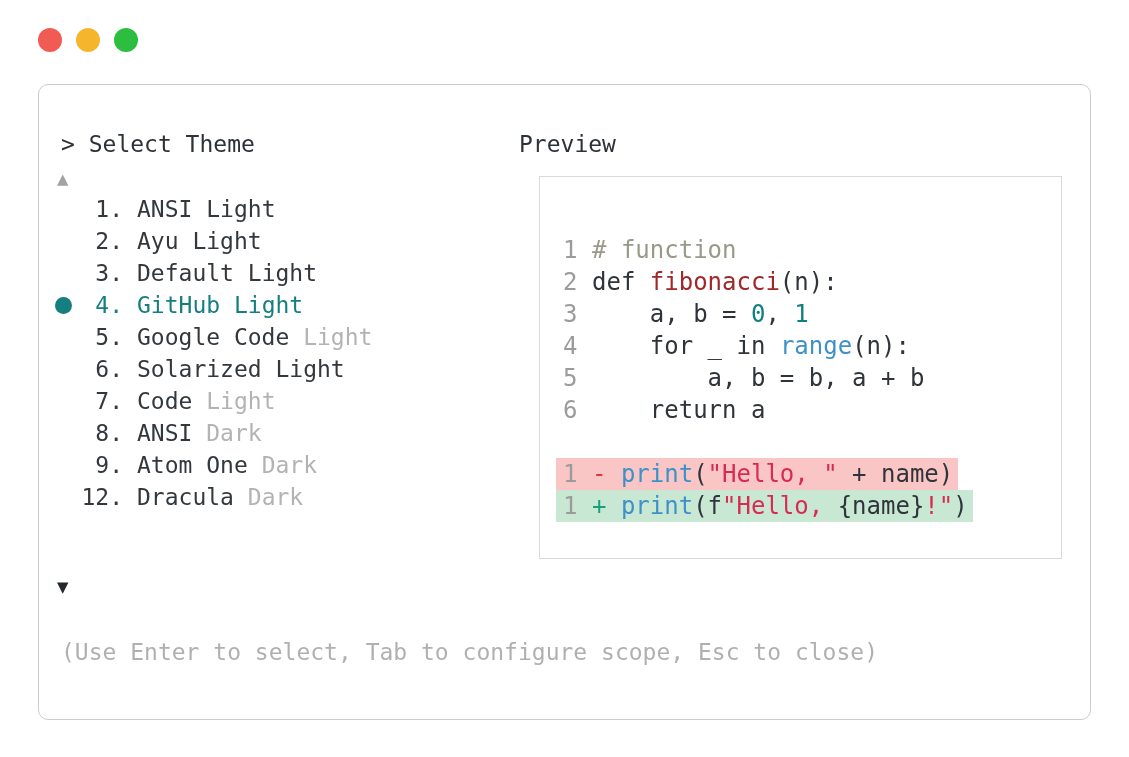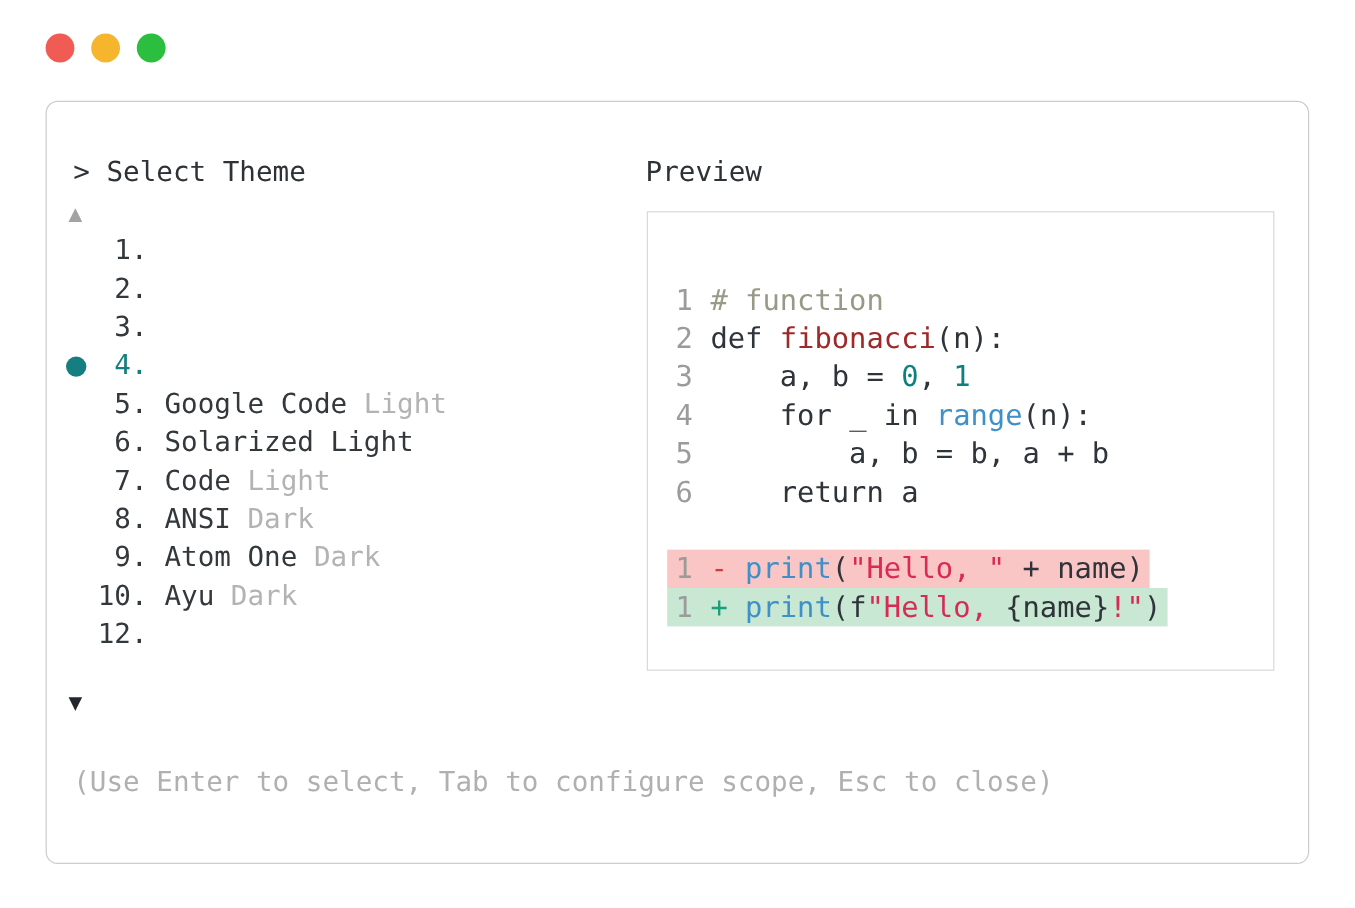--- a/index.html
+++ b/index.html
@@ -25,21 +25,21 @@
     border: 1.5px solid #cccccc;
     border-radius: 10px;
   }
   .prompt {
     position: absolute; left: 22px; top: 43px;
     font-size: 23px; line-height: 32px; color: #2d3237;
     white-space: pre;
     text-align: center;
   }
   .preview-label {
-    position: absolute; left: 499px; top: 43px;
+    position: absolute; left: 480px; top: 43px;
     font-size: 23px; line-height: 32px; color: #2d3237;
   }
   .scroll-ind { position: absolute; left: 18px; font-size: 19px; line-height: 22px; }
   .scroll-up   { top: 82px;  color: #a3a3a3; }
   .scroll-down { top: 490px; color: #24282c; }
 
   .theme-list { position: absolute; left: 0; top: 108px; width: 470px; }
   .trow { position: relative; height: 32px; font-size: 23px; line-height: 32px; color: #33383c; white-space: pre; }
   .trow .bullet {
     position: absolute; left: 16px; top: 8px;
@@ -86,31 +86,30 @@
   <div class="traffic yellow"></div>
   <div class="traffic green"></div>
 
   <div class="window">
     <div class="prompt">&gt; Select Theme</div>
     <div class="preview-label">Preview</div>
 
     <div class="scroll-ind scroll-up">▲</div>
 
     <div class="theme-list">
-        <div class="trow"><span class="tnum">1.</span></div>
-        <div class="trow"><span class="tnum">2.</span></div>
-        <div class="trow"><span class="tnum">3.</span></div>
-        <div class="trow selected"><span class="bullet"></span><span class="tnum">4.</span></div>
+        <div class="trow"><span class="tnum">1.</span><span class="tlabel"><span>ANSI </span><span>Light</span></span></div>
+        <div class="trow"><span class="tnum">2.</span><span class="tlabel"><span>Ayu </span><span>Light</span></span></div>
+        <div class="trow"><span class="tnum">3.</span><span class="tlabel"><span>Default </span><span>Light</span></span></div>
+        <div class="trow selected"><span class="bullet"></span><span class="tnum">4.</span><span class="tlabel"><span>GitHub </span><span>Light</span></span></div>
         <div class="trow"><span class="tnum">5.</span><span class="tlabel"><span>Google Code </span><span class="muted">Light</span></span></div>
         <div class="trow"><span class="tnum">6.</span><span class="tlabel"><span>Solarized </span><span>Light</span></span></div>
         <div class="trow"><span class="tnum">7.</span><span class="tlabel"><span>Code </span><span class="muted">Light</span></span></div>
         <div class="trow"><span class="tnum">8.</span><span class="tlabel"><span>ANSI </span><span class="muted">Dark</span></span></div>
         <div class="trow"><span class="tnum">9.</span><span class="tlabel"><span>Atom One </span><span class="muted">Dark</span></span></div>
-        <div class="trow"><span class="tnum">10.</span><span class="tlabel"><span>Ayu </span><span class="muted">Dark</span></span></div>
-        <div class="trow"><span class="tnum">12.</span></div>
+        <div class="trow"><span class="tnum">12.</span><span class="tlabel"><span>Dracula </span><span class="muted">Dark</span></span></div>
       </div>
 
     <div class="scroll-ind scroll-down">▼</div>
 
     <div class="help">(Use Enter to select, Tab to configure scope, Esc to close)</div>
 
     <div class="preview-box">
       <div class="code"><div class="pline"><span class="ln">1</span><span class="c-comment"># function</span></div><div class="pline"><span class="ln">2</span><span class="c-kw">def </span><span class="c-func">fibonacci</span><span class="c-plain">(n):</span></div><div class="pline"><span class="ln">3</span><span class="c-plain">    a, b = </span><span class="c-number">0</span><span class="c-plain">, </span><span class="c-number">1</span></div><div class="pline"><span class="ln">4</span><span class="c-plain">    </span><span class="c-kw">for</span><span class="c-plain"> _ </span><span class="c-kw">in</span><span class="c-plain"> </span><span class="c-builtin">range</span><span class="c-plain">(n):</span></div><div class="pline"><span class="ln">5</span><span class="c-plain">        a, b = b, a + b</span></div><div class="pline"><span class="ln">6</span><span class="c-plain">    </span><span class="c-kw">return</span><span class="c-plain"> a</span></div><div class="pline"><span class="ln"></span></div><div class="pline"><span class="dbg removed"><span class="ln">1</span><span class="c-minus">- </span><span class="c-builtin">print</span><span class="c-plain">(</span><span class="c-string">"Hello, "</span><span class="c-plain"> + name)</span></span></div><div class="pline"><span class="dbg added"><span class="ln">1</span><span class="c-plus">+ </span><span class="c-builtin">print</span><span class="c-plain">(f</span><span class="c-string">"Hello, </span><span class="c-plain">{name}</span><span class="c-string">!"</span><span class="c-plain">)</span></span></div></div>
     </div>
   </div>

